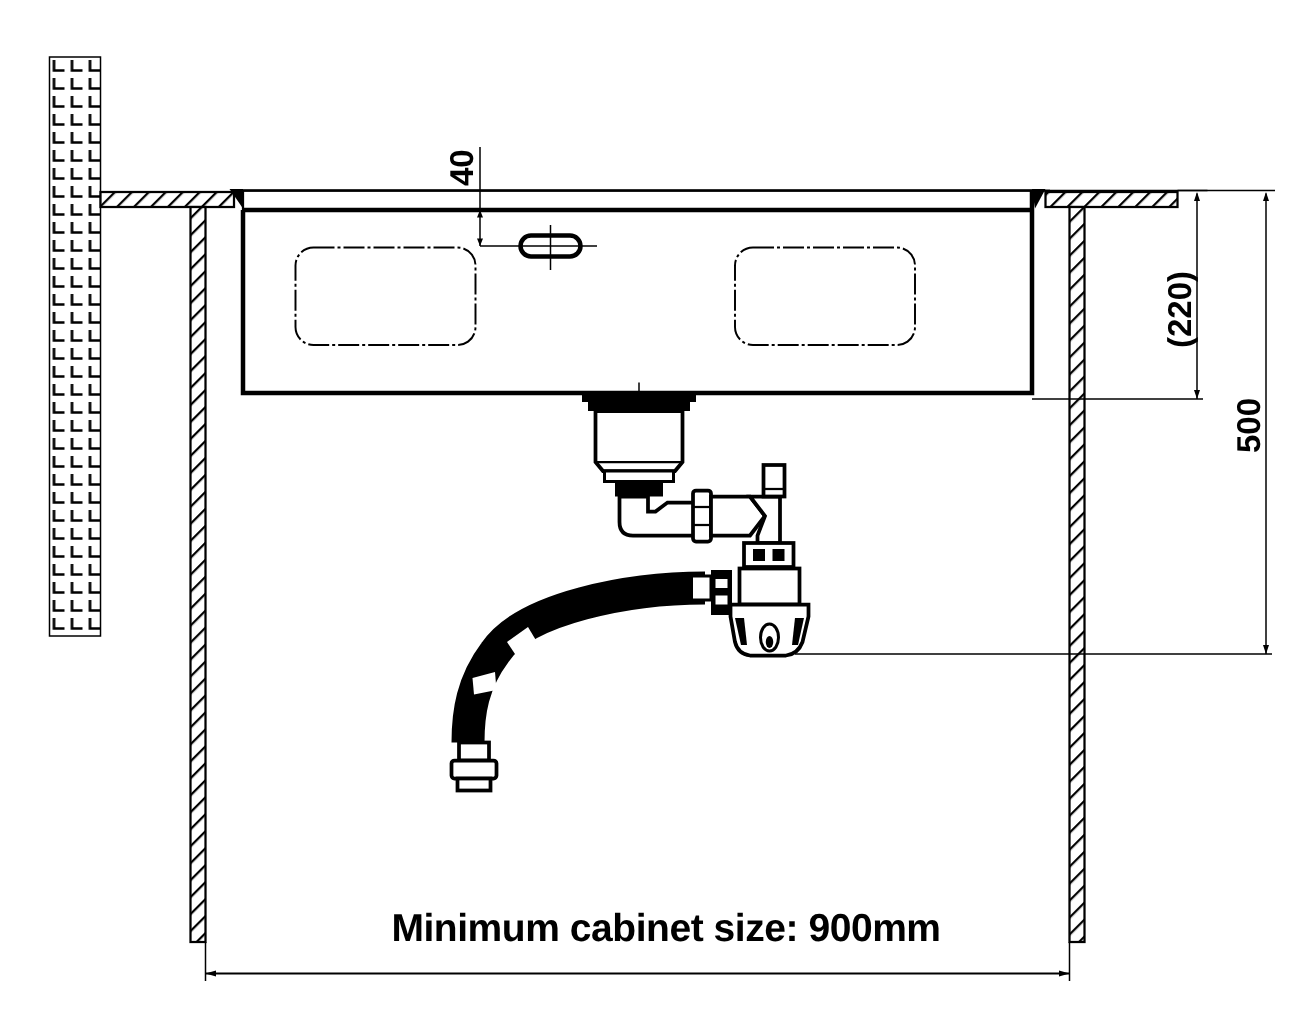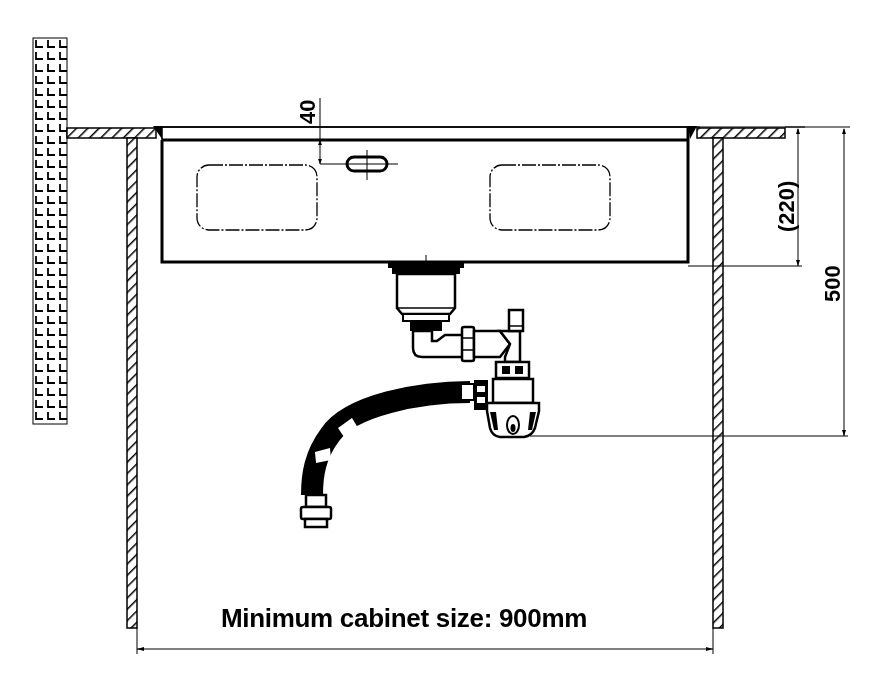--- a/index.html
+++ b/index.html
@@ -1,19 +1,19 @@
 <!DOCTYPE html>
 <html><head>
 <meta charset="utf-8">
 <style>
   html, body { margin: 0; padding: 0; background: #ffffff; }
   body { width: 872px; height: 675px; position: relative; overflow: hidden; font-family: "Liberation Sans", sans-serif; }
   svg { position: absolute; left: 0; top: 0; }
   .dim-text { font-family: "Liberation Sans", sans-serif; font-weight: bold; fill: #000; }
-  .caption { position: absolute; left: 0; width: 808px; top: 603px; text-align: center; font-family: "Liberation Sans", sans-serif; font-weight: bold; font-size: 26px; color: #000; letter-spacing: -0.3px; }
+  .caption { position: absolute; left: 0; width: 808px; top: 603px; text-align: center; font-family: "Liberation Sans", sans-serif; font-weight: bold; font-size: 26px; color: #000; letter-spacing: -0.3px; padding-left: 40px; }
 </style>
 </head>
 <body>
 
 <svg width="872" height="675" viewBox="0 0 872 675">
   <defs>
     <pattern id="hatch" patternUnits="userSpaceOnUse" width="8" height="8" patternTransform="rotate(45)">
       <rect width="8" height="8" fill="#fff"></rect>
       <line x1="0" y1="0" x2="0" y2="8" stroke="#000" stroke-width="3"></line>
     </pattern>

